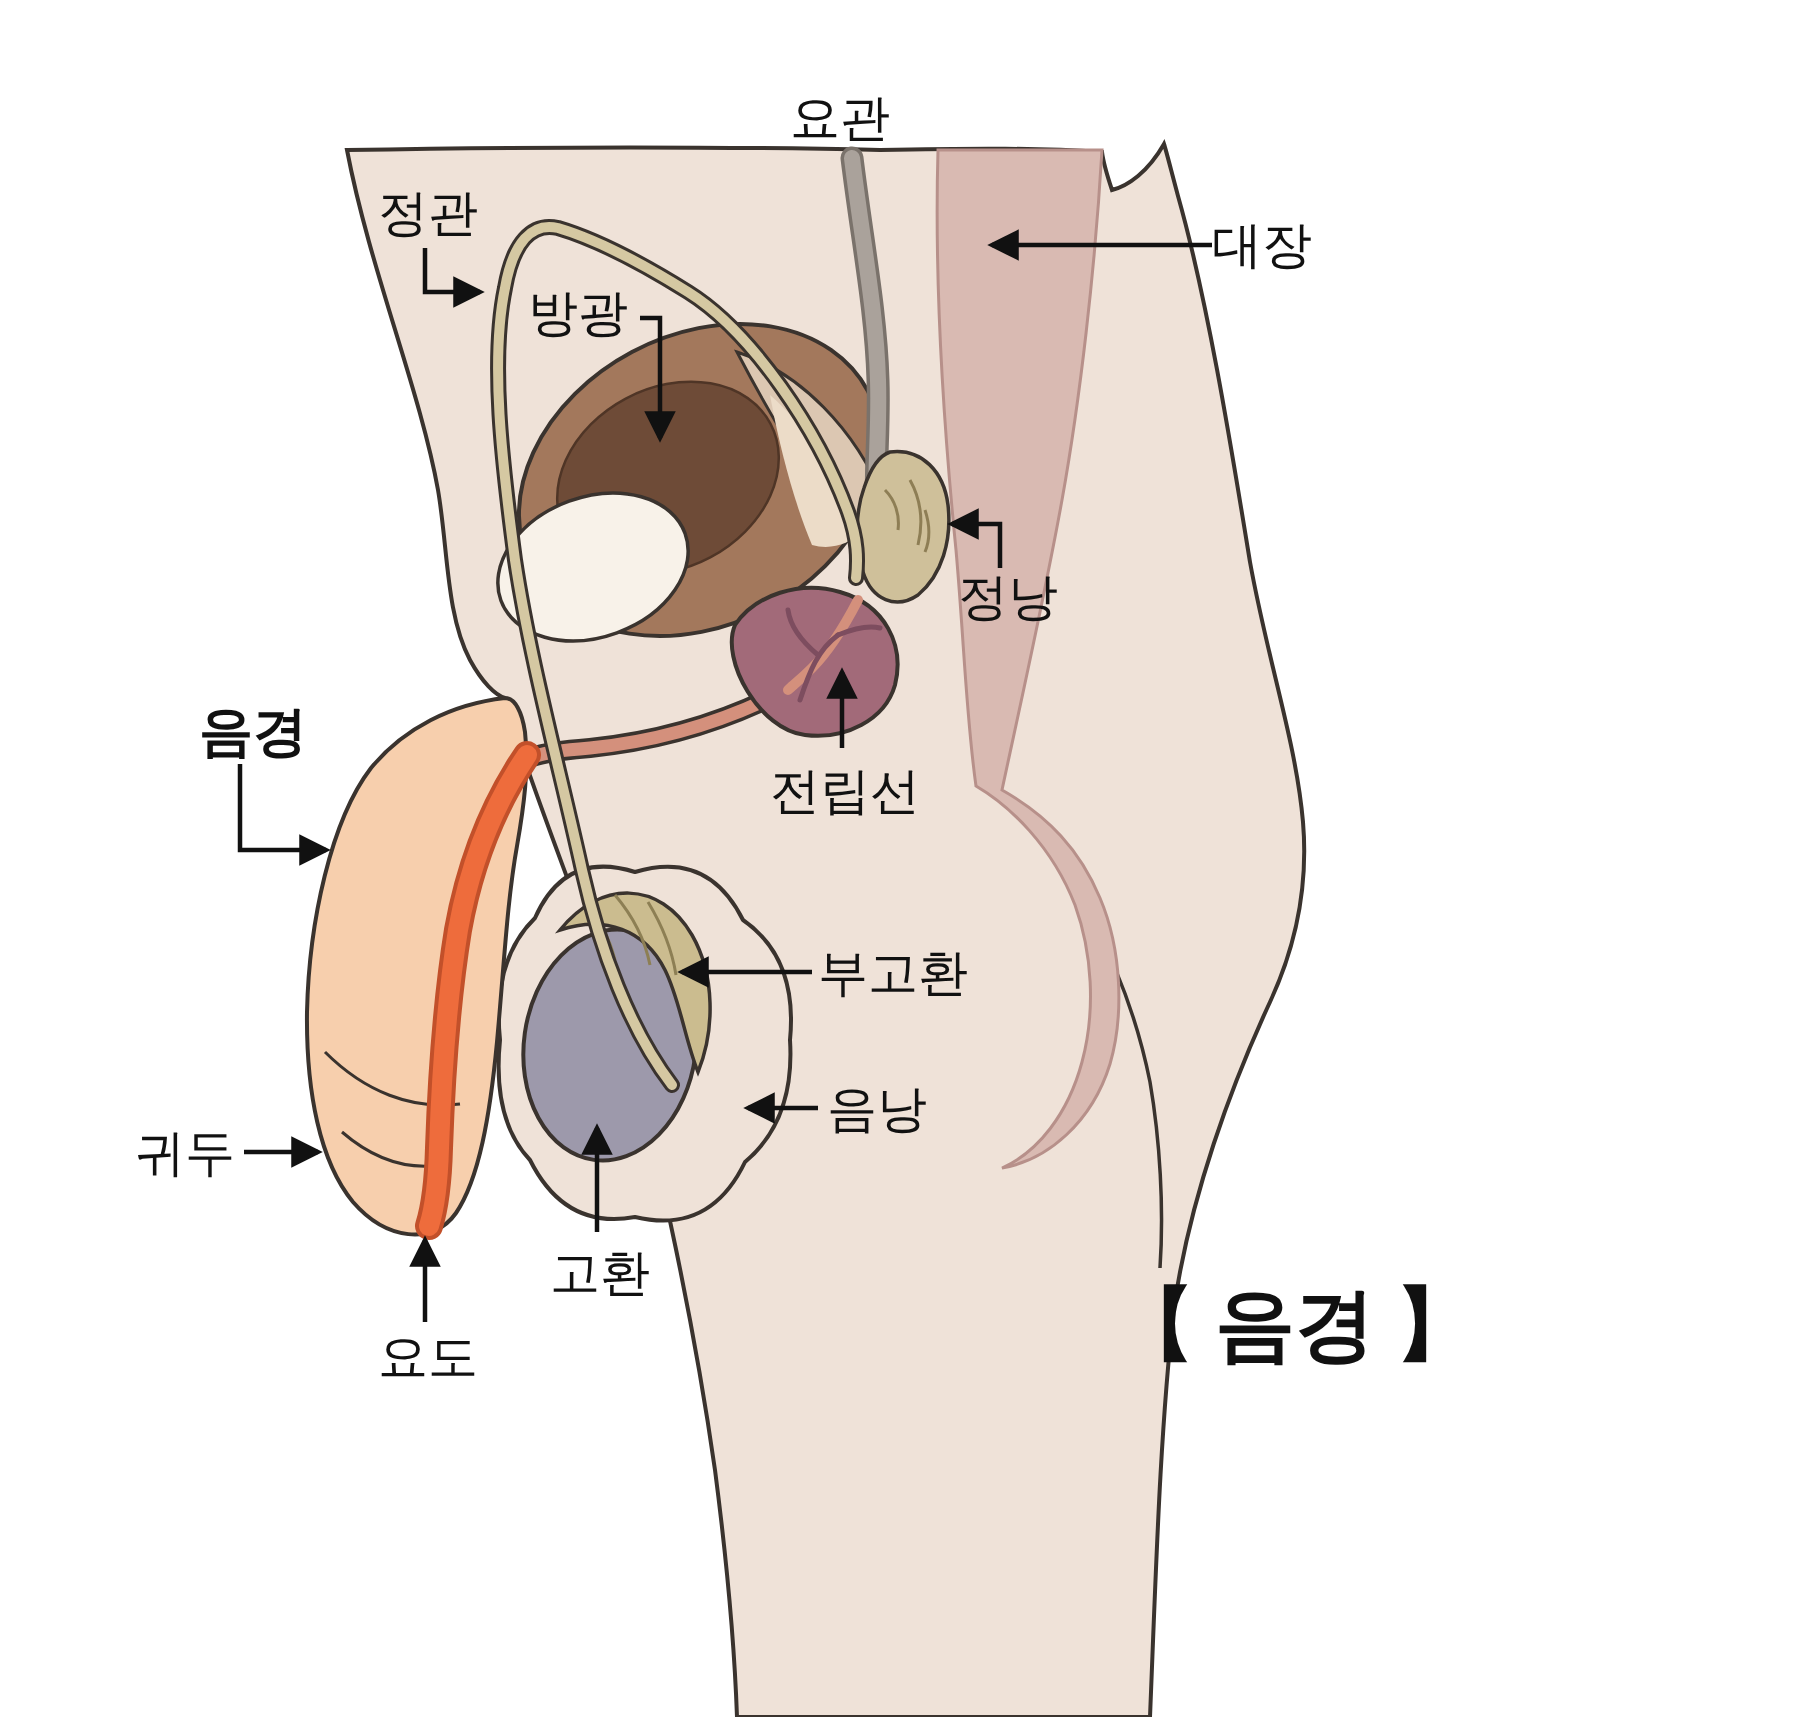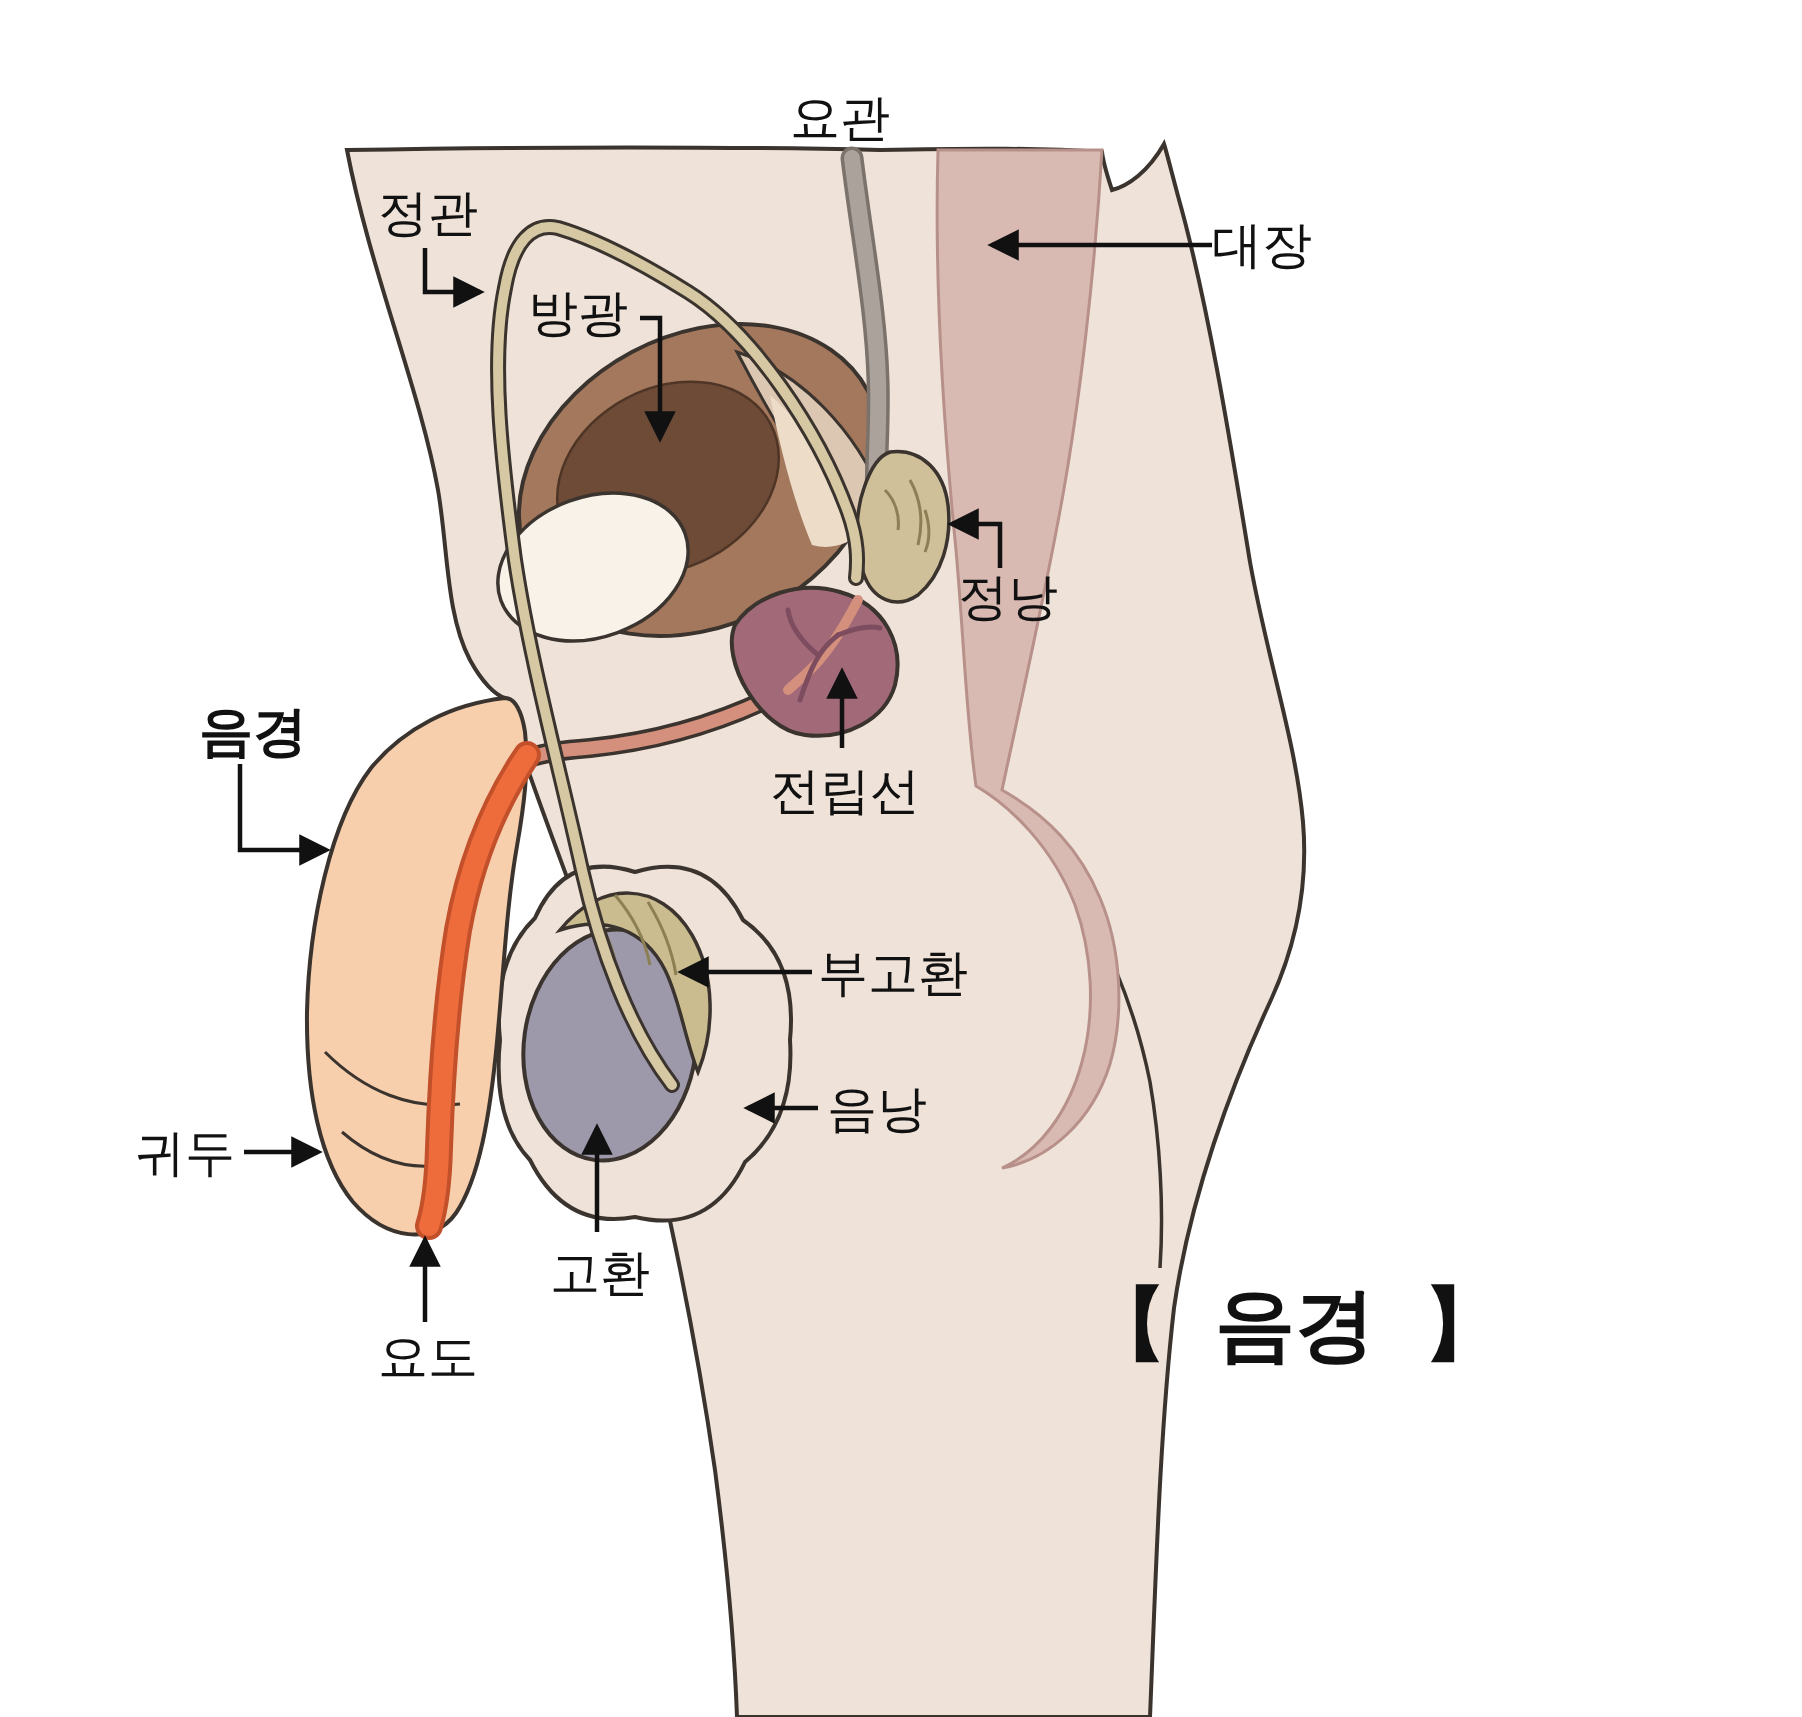--- a/index.html
+++ b/index.html
@@ -1,20 +1,20 @@
 <!DOCTYPE html>
 <html><head>
 <meta charset="utf-8">
 <style>
   html,body{margin:0;padding:0;background:#ffffff;}
   .stage{
     position:relative;
     width:1802px;height:1717px;
     background:#ffffff;
-    font-family:Liberation Mono, monospace;
+    font-family:Liberation Serif, serif;
     overflow:hidden;
   }
   svg{position:absolute;left:0;top:0;}
   text{fill:#111111;}
   .lbl{font-size:50px;font-weight:500;}
   .lbl-bold{font-size:54px;font-weight:700;}
   .title{font-size:80px;font-weight:700;}
   .arrow{stroke:#111111;stroke-width:4.5;fill:none;}
   .outline{stroke:#3a332e;}
 </style>

